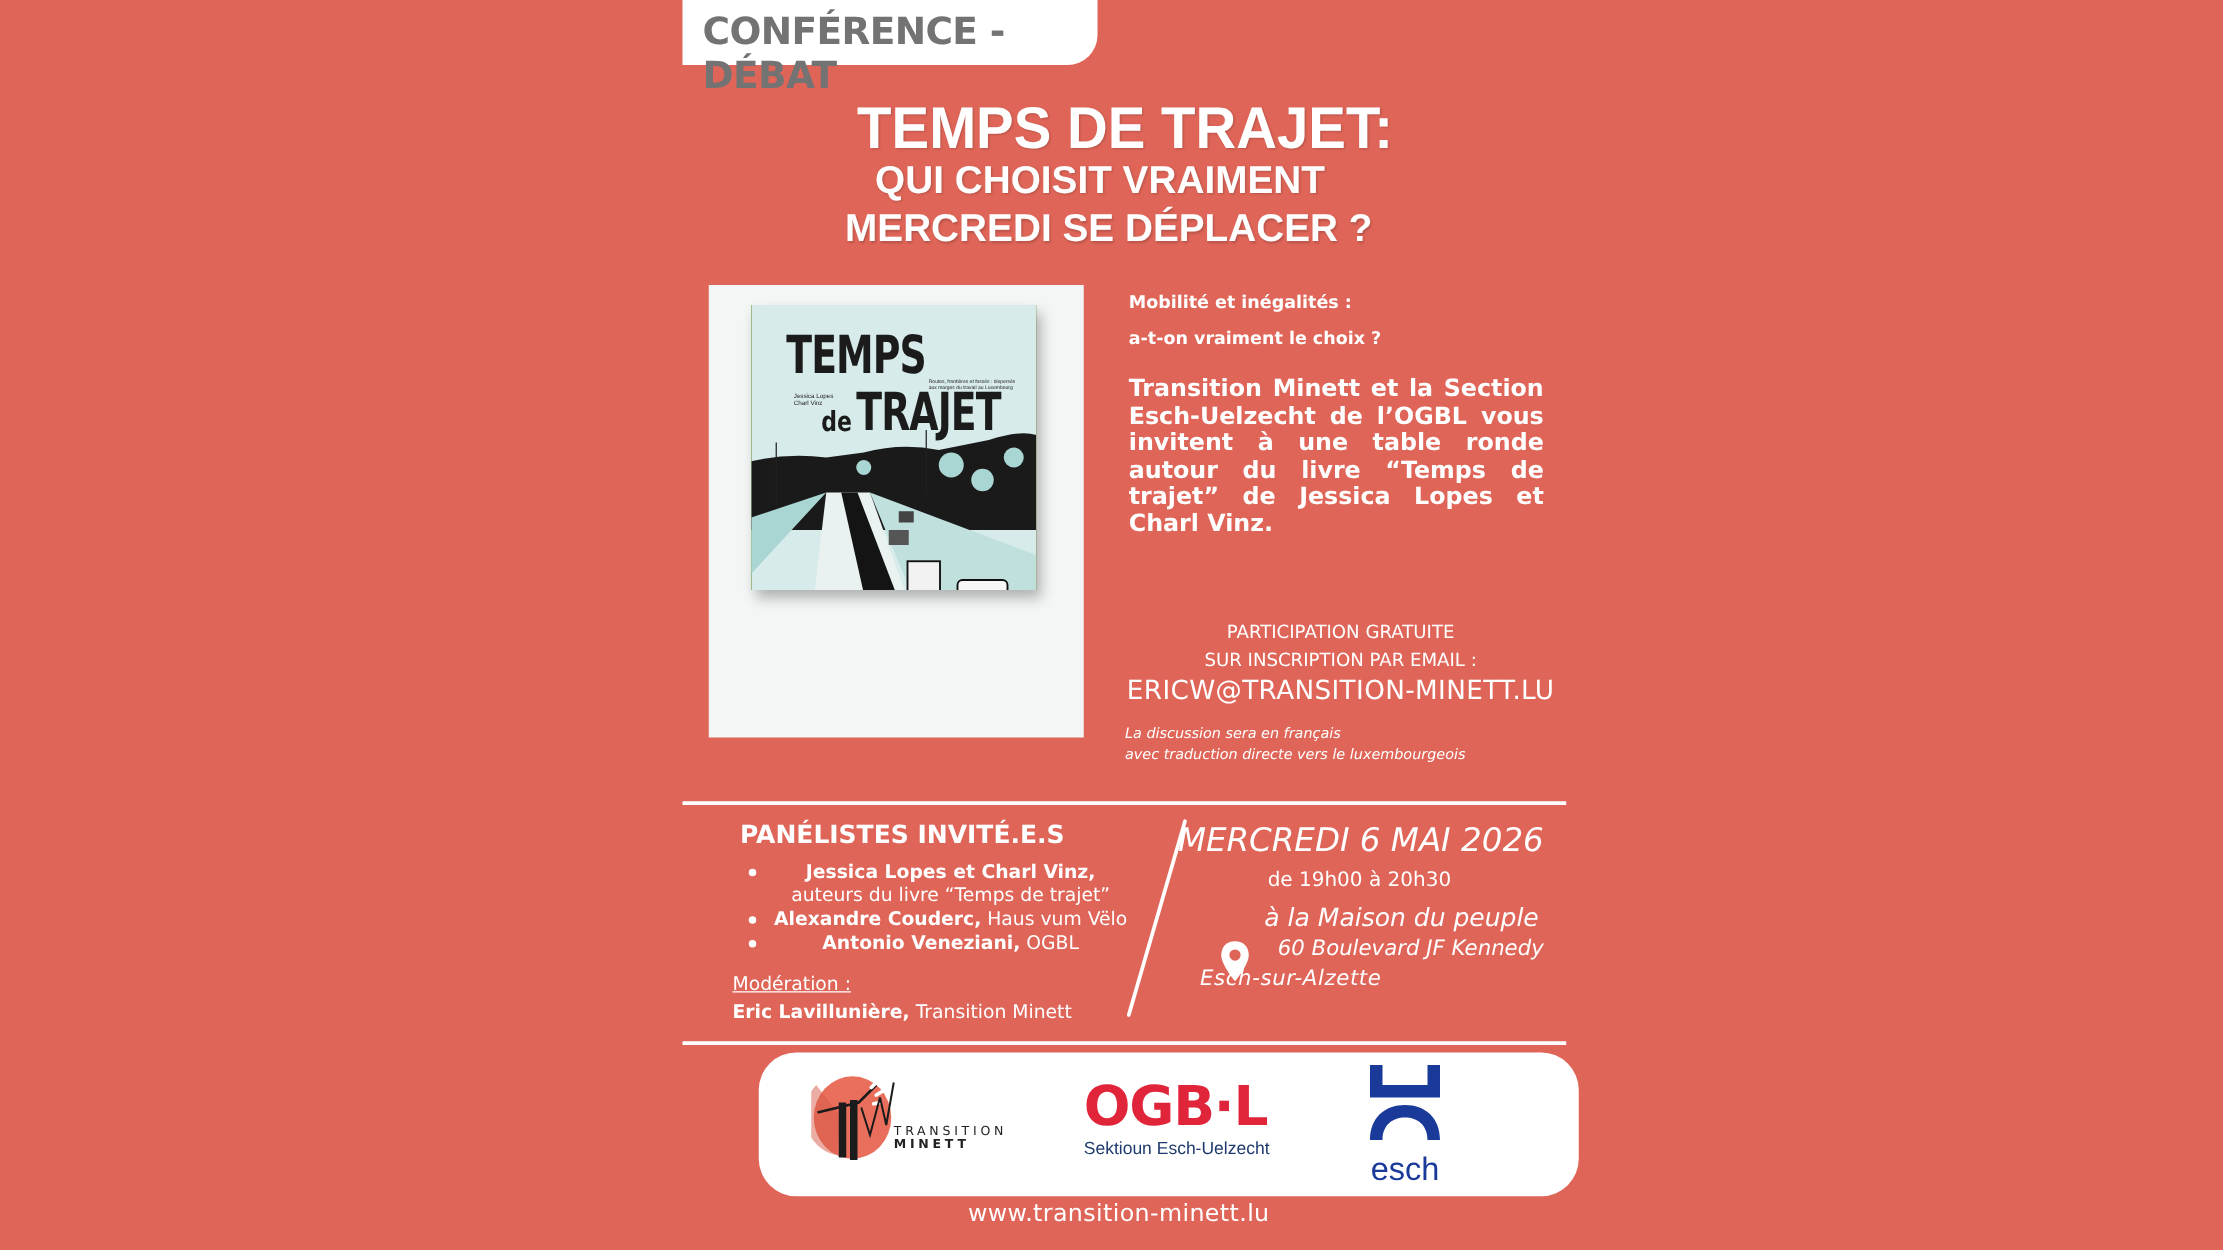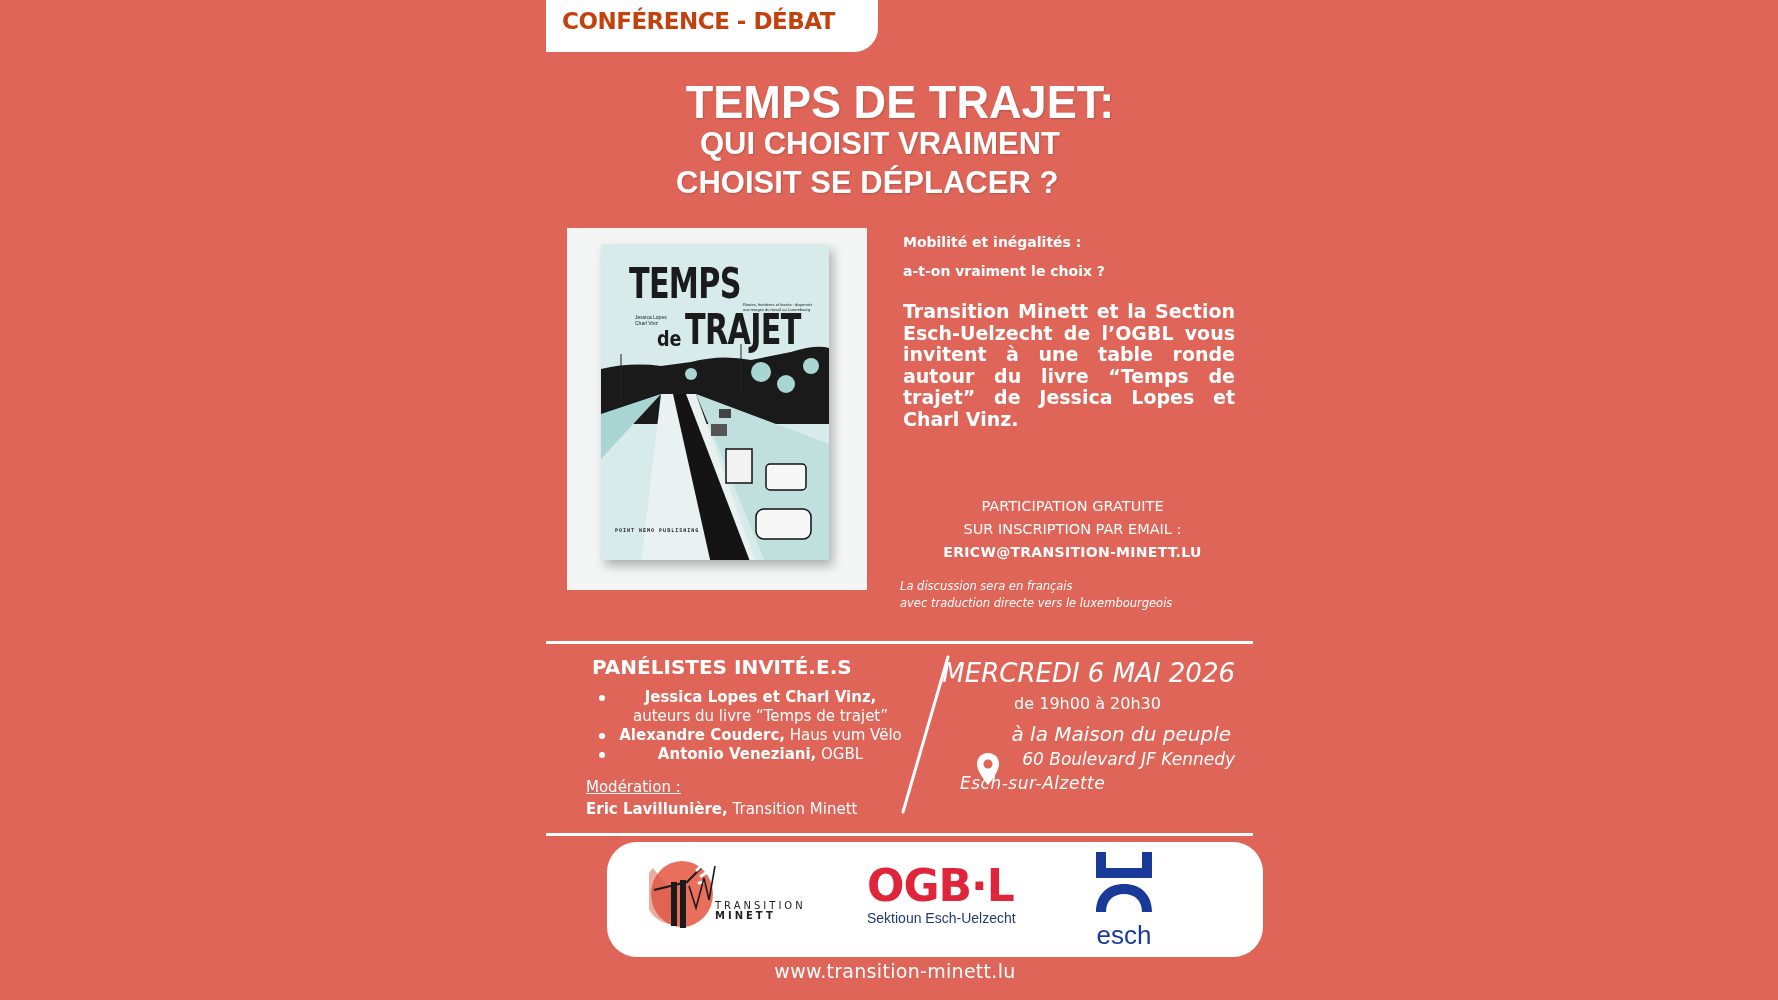--- a/index.html
+++ b/index.html
@@ -11,21 +11,21 @@
   }
   .abs { position:absolute; }
 
   .tab-header {
     left:546px; top:0; width:332px; height:52px;
     background:#fff; border-bottom-right-radius:24px;
   }
   .tab-header span {
     position:absolute; left:16px; top:8px;
     font-family:"DejaVu Sans", sans-serif; font-weight:bold;
-    font-size:23px; color:#c2410c; letter-spacing:-0.5px;
+    font-size:30px; color:#737373; letter-spacing:-0.5px;
   }
 
   .title-main {
     left:600px; width:600px; top:76px; text-align:center;
     font-family:"Liberation Sans", sans-serif; font-weight:bold;
     font-size:47px; letter-spacing:0px; line-height:52px;
     transform:scaleX(0.96);
     text-shadow:1px 1px 2px rgba(0,0,0,0.18);
   }
   .title-sub {
@@ -34,21 +34,21 @@
     text-shadow:1px 1px 2px rgba(0,0,0,0.18);
   }
   .title-sub1 { left:700px; top:125px; }
   .title-sub2 { left:676px; top:164px; }
 
   .book-frame {
     left:567px; top:228px; width:300px; height:362px;
     background:#f4f5f5;
   }
   .book-cover {
-    position:absolute; left:34px; top:16px; width:228px; height:316px;
+    position:absolute; left:34px; top:16px; width:228px; height:228px;
     background:#4d7c0f;
     box-shadow:4px 6px 10px rgba(0,0,0,0.28);
     overflow:hidden;
   }
   .book-title1 {
     position:absolute; left:28px; top:18px;
     font-family:"DejaVu Sans", sans-serif; font-weight:bold;
     font-size:42px; color:#1b1b1b; transform:scaleX(0.72); transform-origin:left;
     letter-spacing:-1px; line-height:44px;
   }
@@ -82,21 +82,21 @@
   .body-text {
     left:903px; top:301px; width:332px;
     font-family:"DejaVu Sans", sans-serif; font-weight:bold;
     font-size:19px; line-height:21.5px; text-align:justify;
   }
   .participation {
     left:900px; top:495px; width:345px; text-align:center;
     font-family:"DejaVu Sans", sans-serif; font-size:14.5px; line-height:23px;
     font-weight:normal;
   }
-  .participation .email { font-weight:bold; font-size:14px; letter-spacing:0.3px; }
+  .participation .email { font-weight:normal; font-size:21px; letter-spacing:0.3px; }
   .language-note {
     left:900px; top:578px; width:335px; text-align:left;
     font-family:"DejaVu Sans", sans-serif; font-style:italic; font-size:11.5px; line-height:17px;
   }
 
   .hline { height:3px; background:#fff; }
   .hline-top { left:546px; top:641px; width:707px; }
   .hline-bottom { left:546px; top:833px; width:707px; }
 
   .panel-title {
@@ -171,21 +171,21 @@
 </style>
 </head>
 <body>
 
 <div class="abs tab-header">
   <span>CONFÉRENCE - DÉBAT</span>
 </div>
 
 <div class="abs title-main">TEMPS DE TRAJET:</div>
 <div class="abs title-sub title-sub1">QUI CHOISIT VRAIMENT</div>
-<div class="abs title-sub title-sub2">CHOISIT SE DÉPLACER ?</div>
+<div class="abs title-sub title-sub2">MERCREDI SE DÉPLACER ?</div>
 
 <div class="abs book-frame">
   <div class="book-cover">
     <svg width="228" height="320" style="position:absolute;left:0;top:0">
       <rect x="0" y="0" width="228" height="320" fill="#d6ebea"></rect>
       <path d="M0,125 Q30,118 60,122 L90,118 Q120,110 150,116 L190,108 Q215,100 228,104 L228,180 L0,180 Z" fill="#1a1a1a"></path>
       <circle cx="160" cy="128" r="10" fill="#a9d6d2"></circle>
       <circle cx="185" cy="140" r="9" fill="#a9d6d2"></circle>
       <circle cx="210" cy="122" r="8" fill="#a9d6d2"></circle>
       <circle cx="90" cy="130" r="6" fill="#a9d6d2"></circle>

